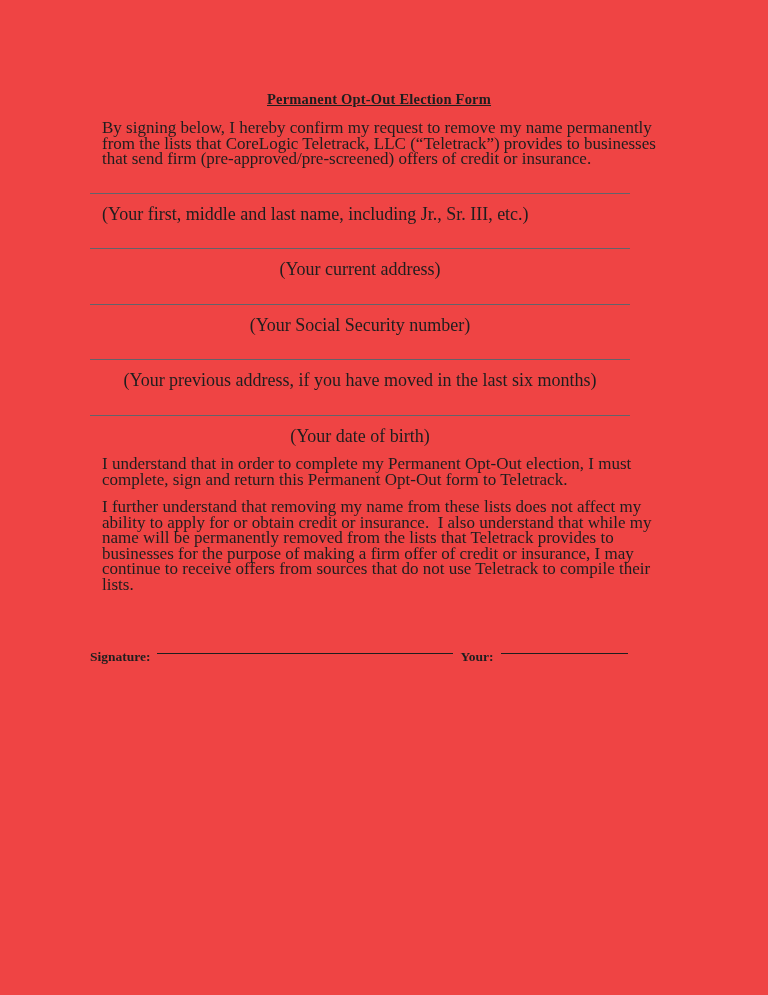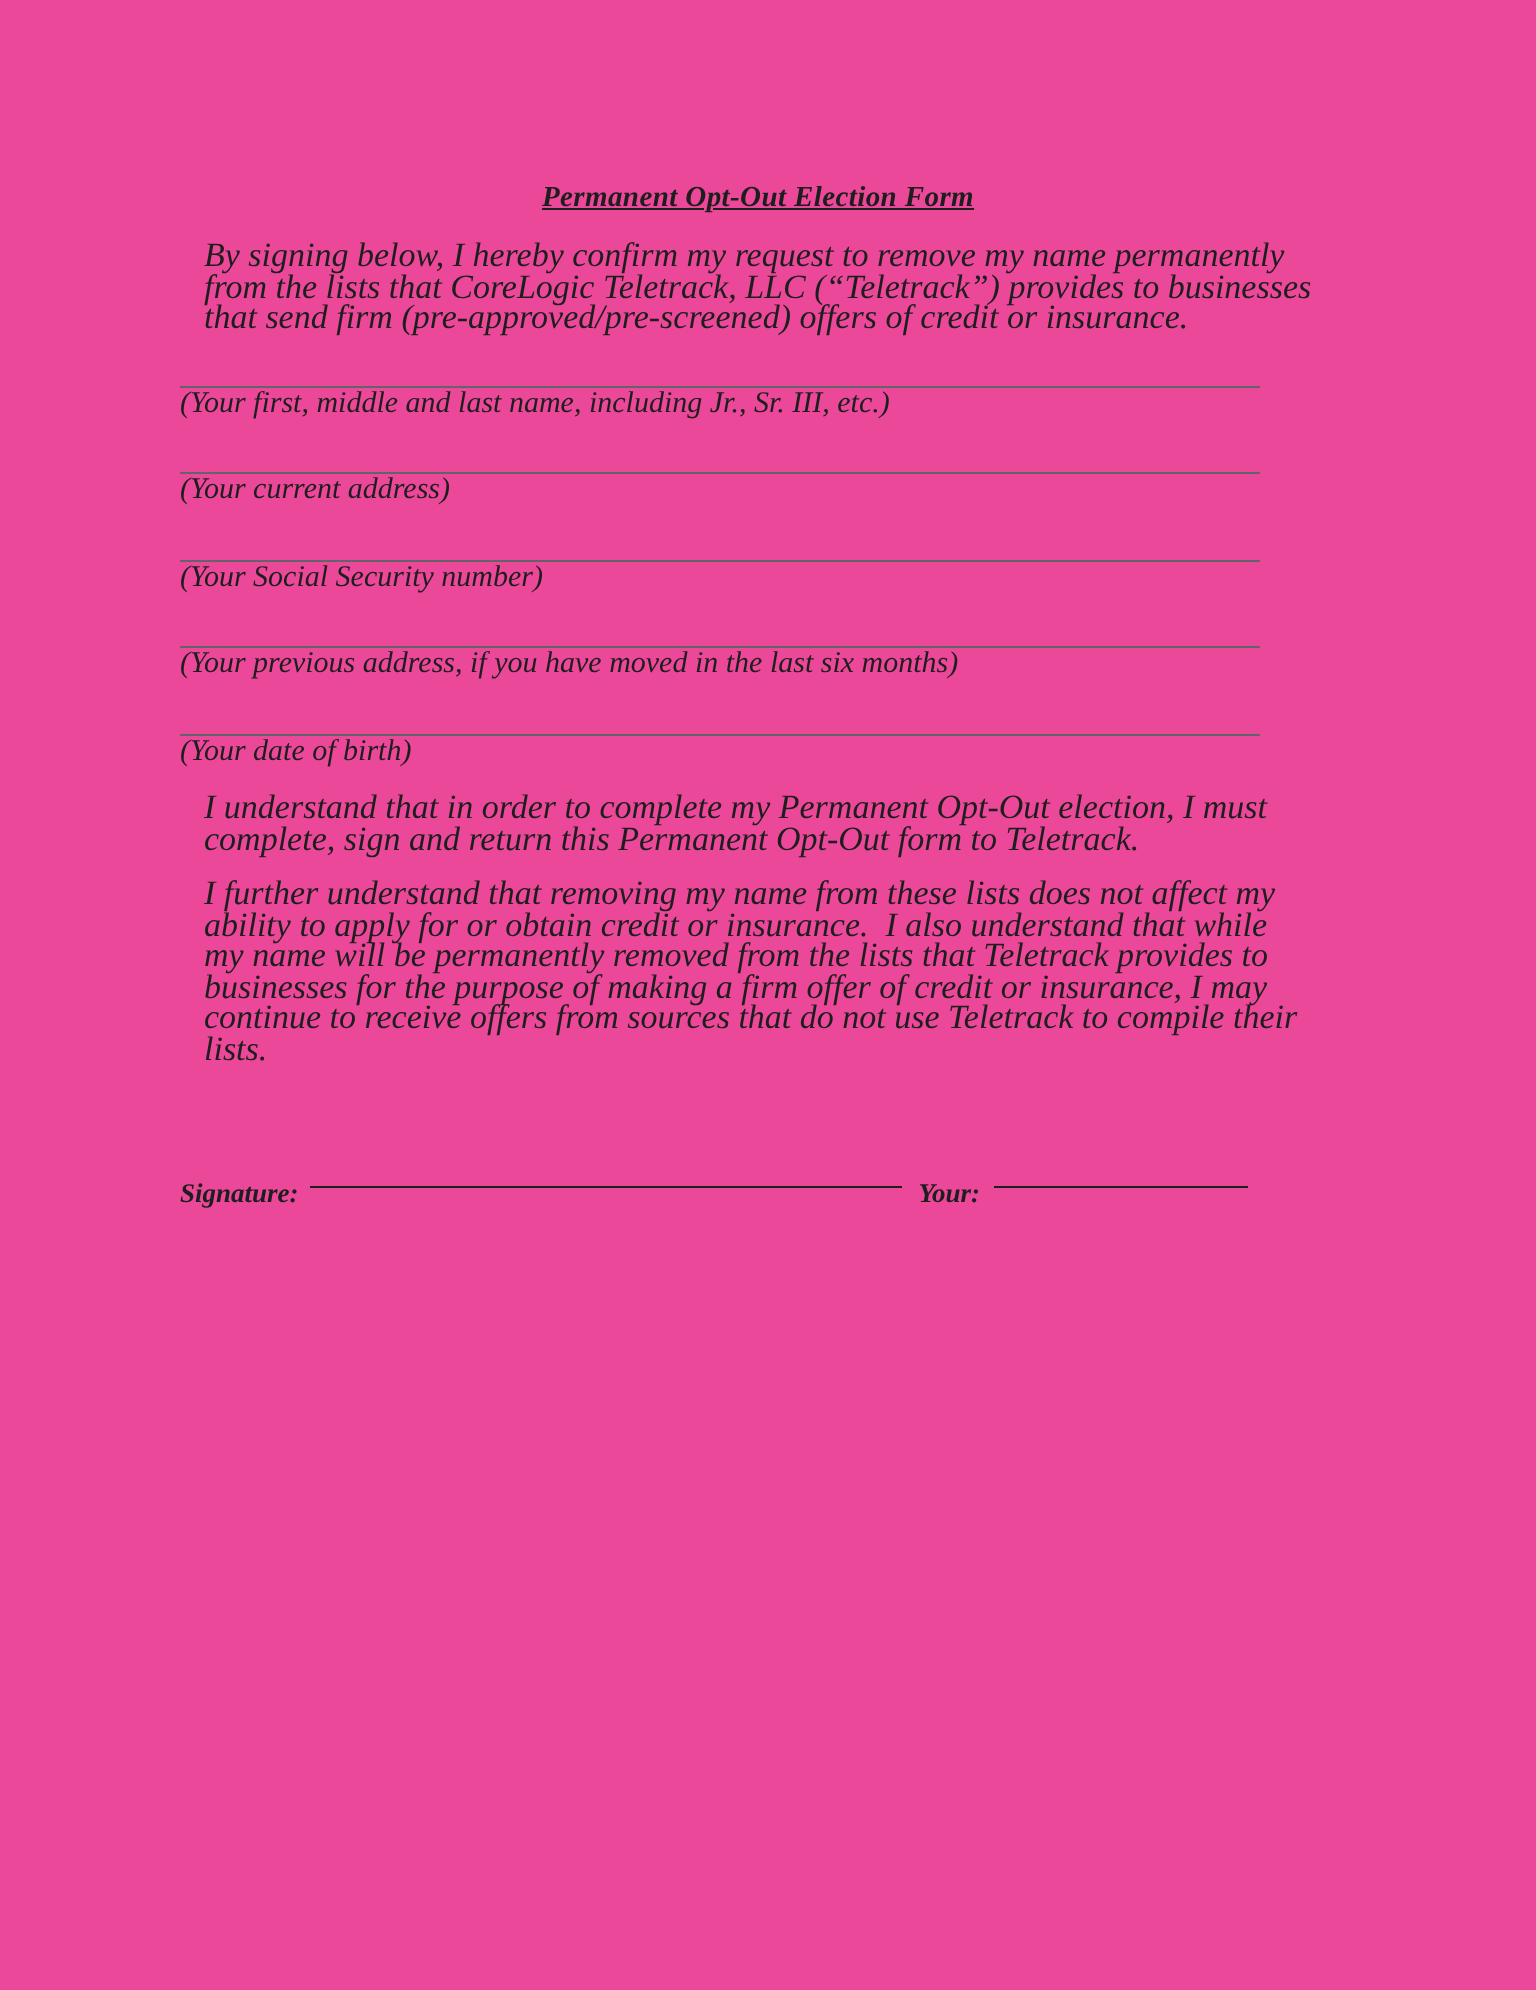--- a/index.html
+++ b/index.html
@@ -4,26 +4,25 @@
 <style>
   html, body {
     margin: 0;
     padding: 0;
     background: #ffffff;
   }
   .page {
     position: relative;
     width: 768px;
     height: 995px;
-    background: #ec4899;
+    background: #ef4444;
     box-sizing: border-box;
     font-family: "Liberation Serif", "DejaVu Serif", serif;
     color: #1e1e1e;
     overflow: hidden;
-    font-style: italic;
   }
   .content {
     position: absolute;
     left: 90px;
     top: 0;
     width: 578px;
   }
   .form-title {
     margin-top: 91px;
     text-align: center;
@@ -39,29 +38,29 @@
     white-space: pre-wrap;
   }
   .p-intro        { margin-top: 14px; }
   .p-instruction  { margin-top: 19px; }
   .p-understand-1 { margin-top: 27px; }
   .p-understand-2 { margin-top: 13px; }
   .field {
     width: 540px;
   }
   .field-first { margin-top: 26px; }
-  .field + .field { margin-top: 26px; }
+  .field + .field { margin-top: 26px; text-align: center; }
   .field-line {
     width: 540px;
     height: 0;
     border-bottom: 1px solid #63636a;
   }
   .field-label {
-    margin: 0;
-    font-size: 15px;
+    margin: 12px;
+    font-size: 18px;
     line-height: 15.5px;
     padding-top: 1px;
   }
   .signature-row {
     margin-top: 57px;
     display: flex;
     align-items: flex-start;
     font-size: 13.5px;
   }
   .sig-label {

